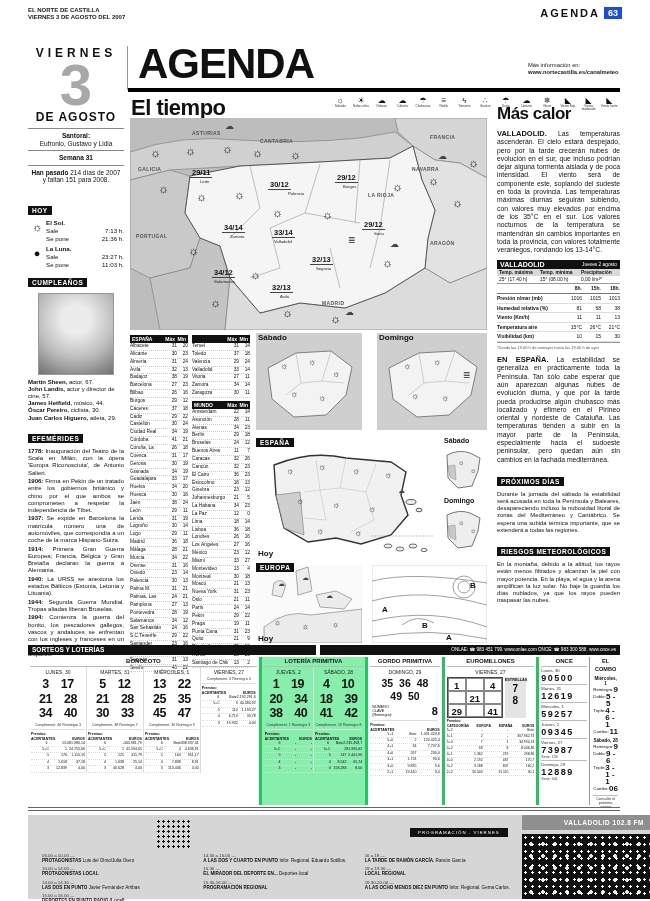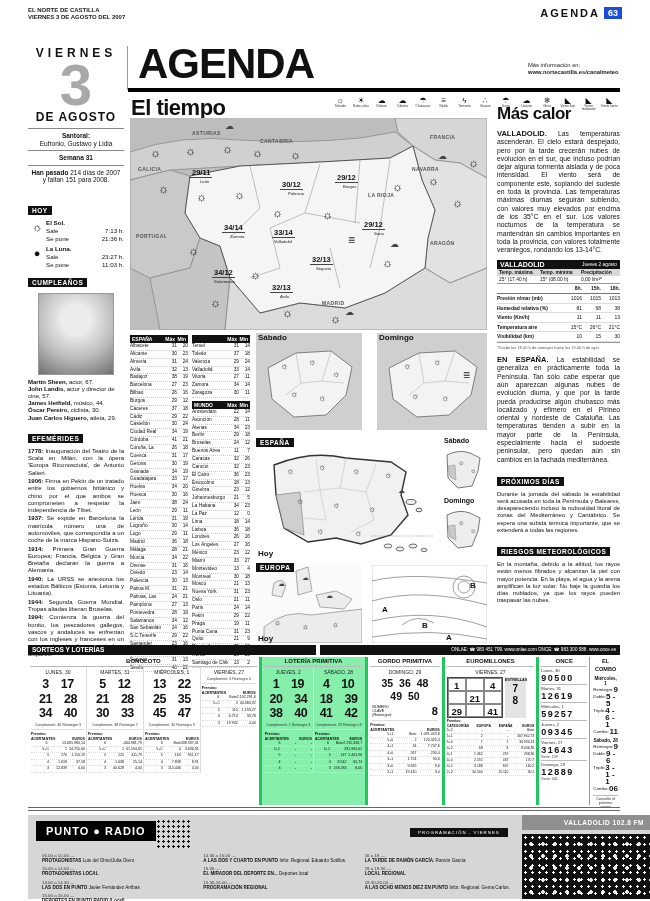--- a/index.html
+++ b/index.html
@@ -333,21 +333,21 @@
     <span class="mreg" style="left:300px;top:16px">FRANCIA</span>
     <span class="mreg" style="left:8px;top:48px">GALICIA</span>
     <span class="mreg" style="left:282px;top:48px">NAVARRA</span>
     <span class="mreg" style="left:238px;top:74px">LA RIOJA</span>
     <span class="mreg" style="left:300px;top:122px">ARAGÓN</span>
     <span class="mreg" style="left:6px;top:115px">PORTUGAL</span>
     <span class="mreg" style="left:192px;top:182px">MADRID</span>
 
     <span class="mtmp" style="left:60px;top:50px">29/11</span>
     <span class="mcity" style="left:70px;top:61px">León</span>
-    <span class="mtmp" style="left:150px;top:62px">30/12</span>
+    <span class="mtmp" style="left:138px;top:62px">30/12</span>
     <span class="mcity" style="left:158px;top:73px">Palencia</span>
     <span class="mtmp" style="left:205px;top:55px">29/12</span>
     <span class="mcity" style="left:213px;top:66px">Burgos</span>
     <span class="mtmp" style="left:92px;top:105px">34/14</span>
     <span class="mcity" style="left:100px;top:116px">Zamora</span>
     <span class="mtmp" style="left:142px;top:110px">33/14</span>
     <span class="mcity" style="left:144px;top:121px">Valladolid</span>
     <span class="mtmp" style="left:232px;top:102px">29/12</span>
     <span class="mcity" style="left:244px;top:113px">Soria</span>
     <span class="mtmp" style="left:180px;top:137px">32/13</span>
@@ -1501,21 +1501,21 @@
             </div>
 
             <div class="onc-it">
               <div class="onc-d">Jueves, 2</div>
               <div class="onc-n">09345</div>
               <div class="onc-s"></div>
             </div>
 
             <div class="onc-it">
               <div class="onc-d">Viernes, 27</div>
-              <div class="onc-n">31643</div>
+              <div class="onc-n">73987</div>
               <div class="onc-s">Serie: 139</div>
             </div>
 
             <div class="onc-it">
               <div class="onc-d">Domingo, 29</div>
               <div class="onc-n">12889</div>
               <div class="onc-s">Serie: 041</div>
             </div>
 
         </div>
@@ -1558,21 +1558,20 @@
           <div class="combo-note">Consulte el próximo sorteo</div>
         </div>
       </div>
     </div>
   </div>
 
   <div class="hr2" style="top:807px"></div>
   <div class="hr2" style="top:810px"></div>
 
   <div class="radio">
-    <div class="rlogo">PUNTO ● RADIO</div>
     <div class="rsplash"></div>
     <div class="rtab">PROGRAMACIÓN - VIERNES</div>
     <div class="station">
       <div class="nm">VALLADOLID 102.8 FM</div>
       <div class="dots"></div>
     </div>
     <div class="rlists">
       <div class="rcol">
 
           <div class="pr-it">

